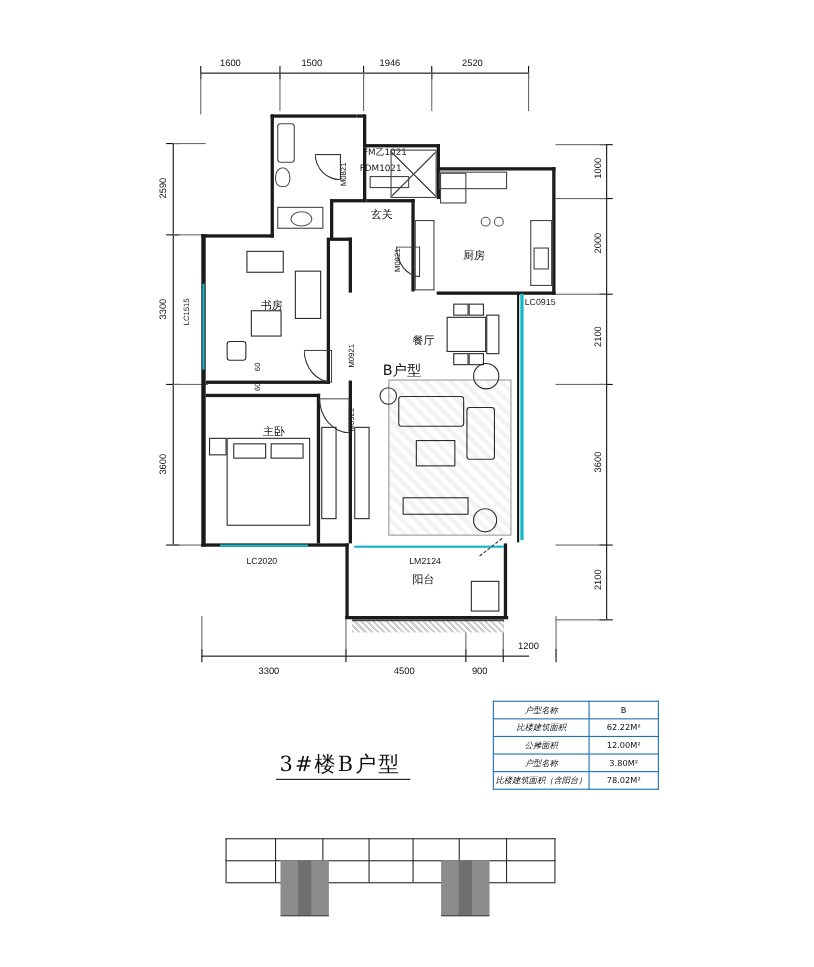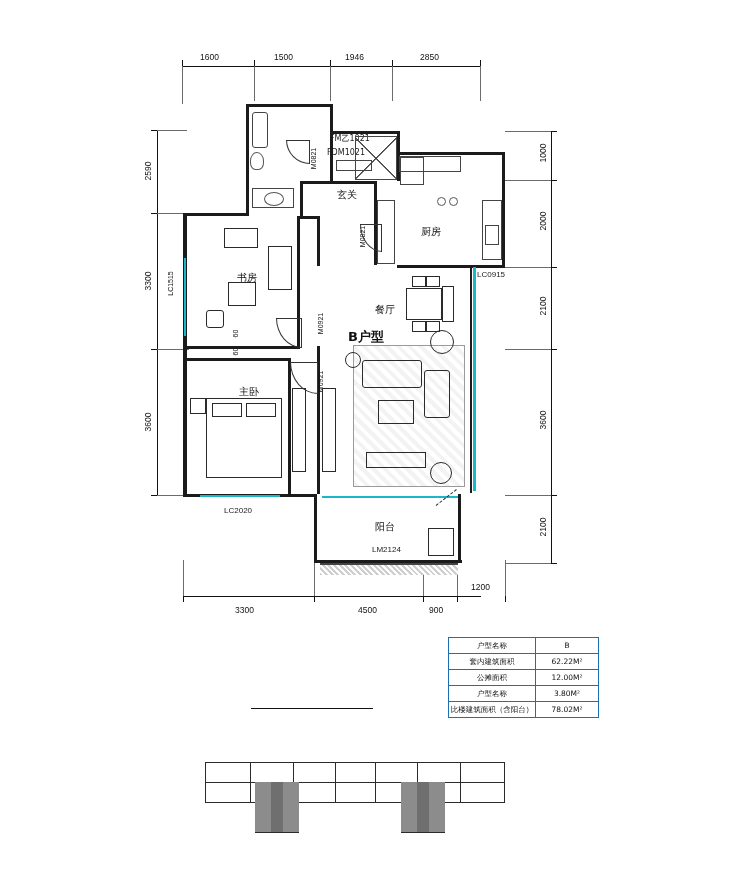--- a/index.html
+++ b/index.html
@@ -8,26 +8,26 @@
   .lbl{position:absolute;font-size:8px;color:#1a1a1a;white-space:nowrap;}
   .lbl.cn{font-family:"DejaVu Sans",sans-serif;}
   .dim{position:absolute;font-size:8.5px;color:#111;white-space:nowrap;}
   .dimv{position:absolute;font-size:8.5px;color:#111;white-space:nowrap;transform-origin:center center;transform:rotate(-90deg);}
   .line{position:absolute;background:#111;}
   .cyan{background:#19b7c9;}
   .wallv{position:absolute;background:#1b1b1b;}
   .wallh{position:absolute;background:#1b1b1b;}
   .tick{position:absolute;background:#111;width:1px;}
   .room-name{position:absolute;font-family:"DejaVu Sans",sans-serif;font-size:10px;color:#111;white-space:nowrap;}
-  .unit-title{position:absolute;font-family:"DejaVu Sans",sans-serif;font-size:13px;font-weight:bold;color:#111;}
+  .unit-title{position:absolute;font-family:"DejaVu Sans",sans-serif;font-size:13px;font-weight:normal;color:#111;}
   .bigtitle{position:absolute;font-family:"DejaVu Serif",serif;font-size:19px;color:#111;letter-spacing:2px;}
   .bigtitle-underline{position:absolute;height:1px;background:#111;}
   table.info{position:absolute;border-collapse:collapse;font-family:"DejaVu Sans",sans-serif;}
   table.info td{border:1px solid #1a6fb5;font-size:7.5px;text-align:center;color:#111;padding:0;height:15px;}
-  table.info td.k{width:86px;}
+  table.info td.k{width:86px;font-style:italic;}
   table.info td.v{width:62px;}
   .keyplan{position:absolute;}
   .kp-line{position:absolute;background:#2b2b2b;}
   .kp-fill{position:absolute;background:#8c8c8c;}
   .kp-fill2{position:absolute;background:#6f6f6f;}
   .furn{position:absolute;border:1px solid #2a2a2a;}
   .furn-th{position:absolute;border:1px solid #444;}
   .circle{position:absolute;border:1px solid #2a2a2a;border-radius:50%;}
   .circle-th{position:absolute;border:1px solid #555;border-radius:50%;}
   .dash{position:absolute;border-top:1px dashed #333;}
@@ -41,21 +41,21 @@
   <div class="line" style="left:182px;top:66px;width:298px;height:1px;"></div>
   <div class="tick" style="left:182px;top:60px;height:12px;"></div>
   <div class="tick" style="left:254px;top:60px;height:12px;"></div>
   <div class="tick" style="left:330px;top:60px;height:12px;"></div>
   <div class="tick" style="left:392px;top:60px;height:12px;"></div>
   <div class="tick" style="left:480px;top:60px;height:12px;"></div>
 
   <div class="dim" style="left:200px;top:52px;">1600</div>
   <div class="dim" style="left:274px;top:52px;">1500</div>
   <div class="dim" style="left:345px;top:52px;">1946</div>
-  <div class="dim" style="left:420px;top:52px;">2850</div>
+  <div class="dim" style="left:420px;top:52px;">2520</div>
 
   <div class="line" style="left:182px;top:66px;width:1px;height:38px;background:#6b6b6b;"></div>
   <div class="line" style="left:254px;top:66px;width:1px;height:35px;background:#6b6b6b;"></div>
   <div class="line" style="left:330px;top:66px;width:1px;height:35px;background:#6b6b6b;"></div>
   <div class="line" style="left:392px;top:66px;width:1px;height:35px;background:#6b6b6b;"></div>
   <div class="line" style="left:480px;top:66px;width:1px;height:35px;background:#6b6b6b;"></div>
 
   <div class="line" style="left:157px;top:130px;width:1px;height:365px;"></div>
   <div class="line" style="left:151px;top:130px;width:12px;height:1px;"></div>
   <div class="line" style="left:151px;top:213px;width:12px;height:1px;"></div>
@@ -165,21 +165,21 @@
 
   <div class="lbl cn" style="left:330px;top:133px;">FM乙1021</div>
   <div class="lbl cn" style="left:327px;top:148px;">FDM1021</div>
   <div class="dimv" style="left:293px;top:155px;width:40px;text-align:center;font-size:7px;">M0821</div>
   <div class="dimv" style="left:342px;top:233px;width:40px;text-align:center;font-size:7px;">M0821</div>
   <div class="dimv" style="left:300px;top:320px;width:40px;text-align:center;font-size:7px;">M0921</div>
   <div class="dimv" style="left:300px;top:378px;width:40px;text-align:center;font-size:7px;">M0921</div>
   <div class="dimv" style="left:147px;top:280px;width:46px;text-align:center;font-size:7px;">LC1515</div>
   <div class="lbl" style="left:477px;top:270px;">LC0915</div>
   <div class="lbl" style="left:224px;top:506px;">LC2020</div>
-  <div class="lbl" style="left:372px;top:506px;margin-top:39px;">LM2124</div>
+  <div class="lbl" style="left:372px;top:506px;">LM2124</div>
 
   <div class="dimv" style="left:222px;top:330px;width:26px;text-align:center;font-size:7px;">60</div>
   <div class="dimv" style="left:222px;top:348px;width:26px;text-align:center;font-size:7px;">60</div>
 
   <div class="furn-th" style="left:252px;top:112px;width:14px;height:34px;border-radius:3px;"></div>
   <div class="circle-th" style="left:250px;top:152px;width:12px;height:16px;border-radius:50% 50% 40% 40%;"></div>
   <div class="circle-th" style="left:264px;top:192px;width:18px;height:12px;"></div>
   <div class="furn-th" style="left:252px;top:188px;width:40px;height:18px;"></div>
   <div class="arcbox" style="left:286px;top:140px;width:22px;height:22px;"></div>
 
@@ -222,30 +222,31 @@
   <div class="furn" style="left:424px;top:370px;width:24px;height:46px;border-radius:3px;"></div>
   <div class="furn" style="left:378px;top:400px;width:34px;height:22px;"></div>
   <div class="furn" style="left:366px;top:452px;width:58px;height:14px;"></div>
   <div class="circle" style="left:430px;top:330px;width:22px;height:22px;"></div>
   <div class="circle" style="left:430px;top:462px;width:20px;height:20px;"></div>
   <div class="circle" style="left:345px;top:352px;width:14px;height:14px;"></div>
 
   <div class="furn" style="left:428px;top:528px;width:24px;height:26px;"></div>
   <div class="dash" style="left:436px;top:505px;width:26px;transform:rotate(-38deg);transform-origin:left center;"></div>
 
+  <div class="bigtitle" style="left:254px;top:682px;">3#楼B户型</div>
   <div class="bigtitle-underline" style="left:251px;top:708px;width:122px;"></div>
 
   <table class="info" style="left:448px;top:637px;">
     <tbody>
         <tr>
       <td class="k">户型名称</td>
       <td class="v">B</td>
     </tr>
     <tr>
-      <td class="k">套内建筑面积</td>
+      <td class="k">比楼建筑面积</td>
       <td class="v">62.22M²</td>
     </tr>
     <tr>
       <td class="k">公摊面积</td>
       <td class="v">12.00M²</td>
     </tr>
     <tr>
       <td class="k">户型名称</td>
       <td class="v">3.80M²</td>
     </tr>

